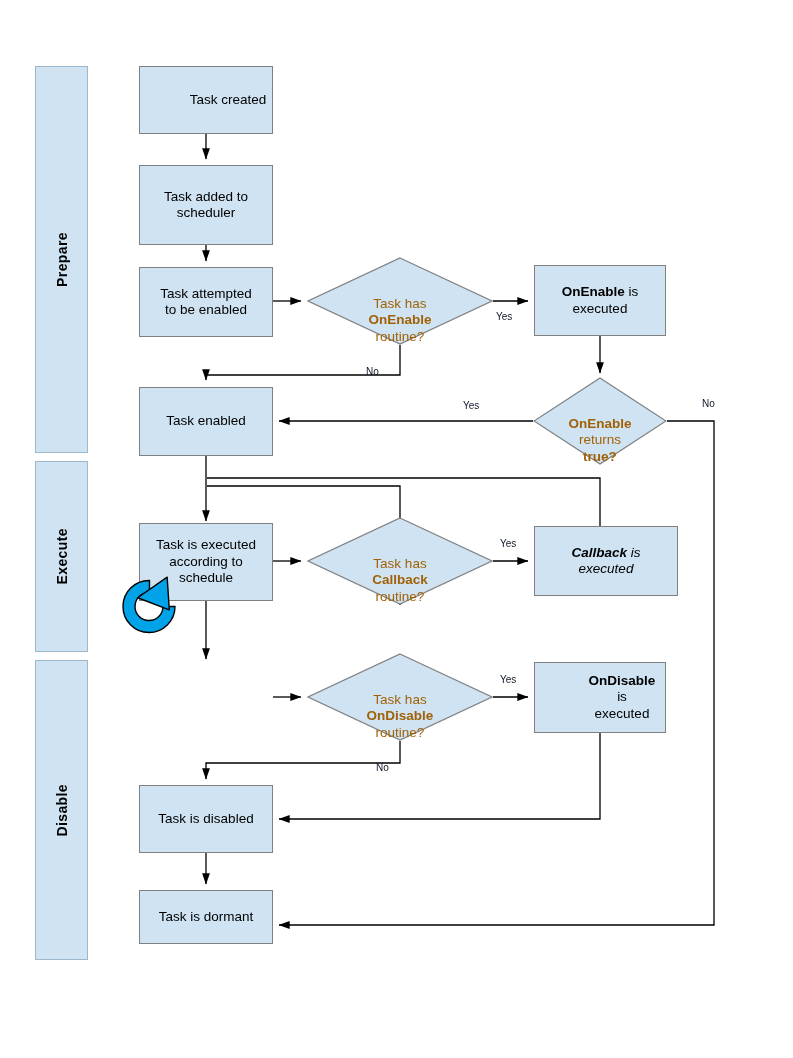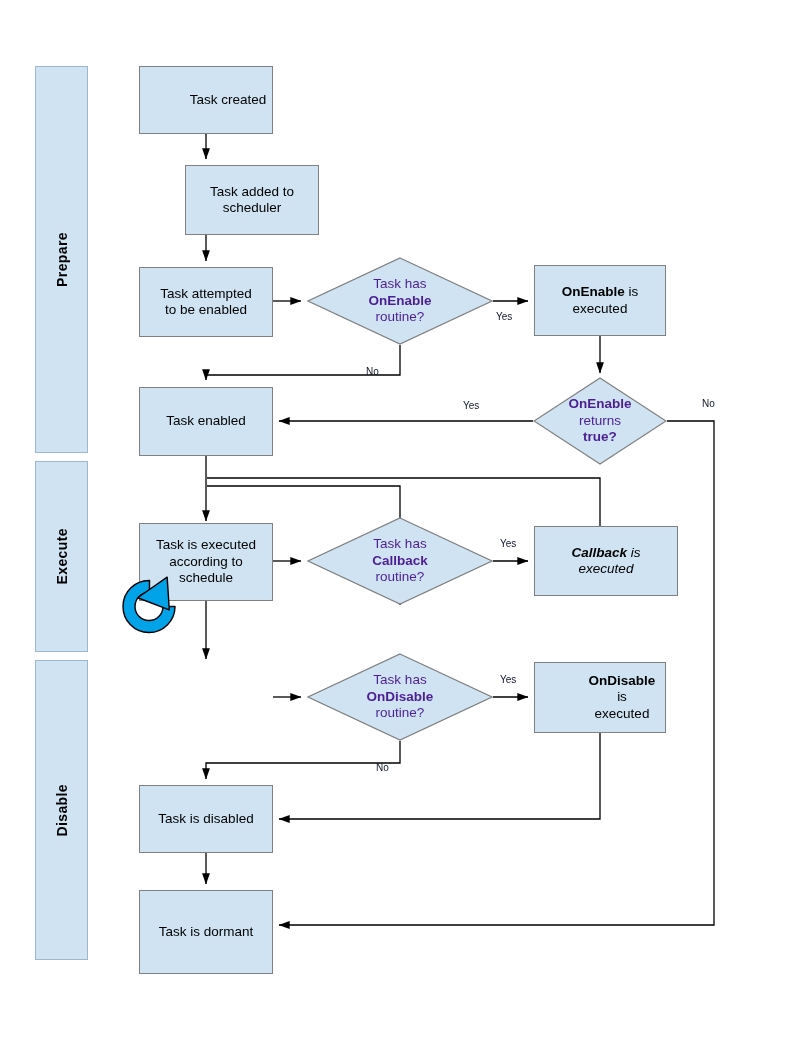--- a/index.html
+++ b/index.html
@@ -7,22 +7,22 @@
   #stage{position:relative;width:793px;height:1058px;background:#ffffff;overflow:hidden;}
   .node{position:absolute;box-sizing:border-box;background:#cfe3f2;border:1px solid #808080;
         display:flex;align-items:center;justify-content:center;text-align:center;
         font-size:13.5px;color:#000000;line-height:1.22;padding:2px 4px;}
   .phase{position:absolute;box-sizing:border-box;background:#cfe3f2;border:1px solid #9bb8cc;
          display:flex;align-items:center;justify-content:center;}
   .phase span{display:block;writing-mode:vertical-rl;transform:rotate(180deg);
               font-weight:bold;font-size:14px;letter-spacing:.4px;color:#000;}
   .diamond{position:absolute;}
   .diamond .dlabel{position:absolute;left:0;top:0;width:100%;height:100%;
-      display:flex;align-items:center;justify-content:center;text-align:center;
-      font-size:13.5px;line-height:1.22;color:#4c1d95;}
+      display:flex;align-items:flex-end;justify-content:center;text-align:center;
+      font-size:13.5px;line-height:1.22;color:#a16207;}
   .edgelbl{position:absolute;font-size:10px;color:#0f172a;white-space:nowrap;}
   svg.wires{position:absolute;left:0;top:0;width:793px;height:1058px;overflow:visible;}
   .loopicon{position:absolute;}
   b{font-weight:bold;}
 </style>
 </head>
 <body>
 
 <div id="stage">
 
@@ -81,21 +81,21 @@
       <path d="M600,733 L600,819 L279,819" marker-end="url(#ah)"></path>
 
       <path d="M206,853 L206,884" marker-end="url(#ah)"></path>
     </g>
   </svg>
 
   <div class="node" style="left:139px;top:66px;width:134px;height:68px;padding-left:48px;">
     <span>Task created</span>
   </div>
 
-  <div class="node" style="left:139px;top:165px;width:134px;height:70px;margin-left:46px;">
+  <div class="node" style="left:139px;top:165px;width:134px;height:80px;">
     <span>Task added to<br>scheduler</span>
   </div>
 
   <div class="node" style="left:139px;top:267px;width:134px;height:70px;">
     <span>Task attempted<br>to be enabled</span>
   </div>
 
   <div class="node" style="left:139px;top:387px;width:134px;height:69px;">
     <span>Task enabled</span>
   </div>
@@ -106,21 +106,21 @@
       <span>according to</span><br>
       <span>schedule</span>
     </span>
   </div>
 
 
   <div class="node" style="left:139px;top:785px;width:134px;height:68px;text-align:right;">
     <span>Task is disabled</span>
   </div>
 
-  <div class="node" style="left:139px;top:890px;width:134px;height:84px;">
+  <div class="node" style="left:139px;top:890px;width:134px;height:54px;">
     <span>Task is dormant</span>
   </div>
 
   <div class="node" style="left:534px;top:265px;width:132px;height:71px;">
     <span>
       <b>OnEnable</b><span> is</span><br>
       <span>executed</span>
     </span>
   </div>
 

